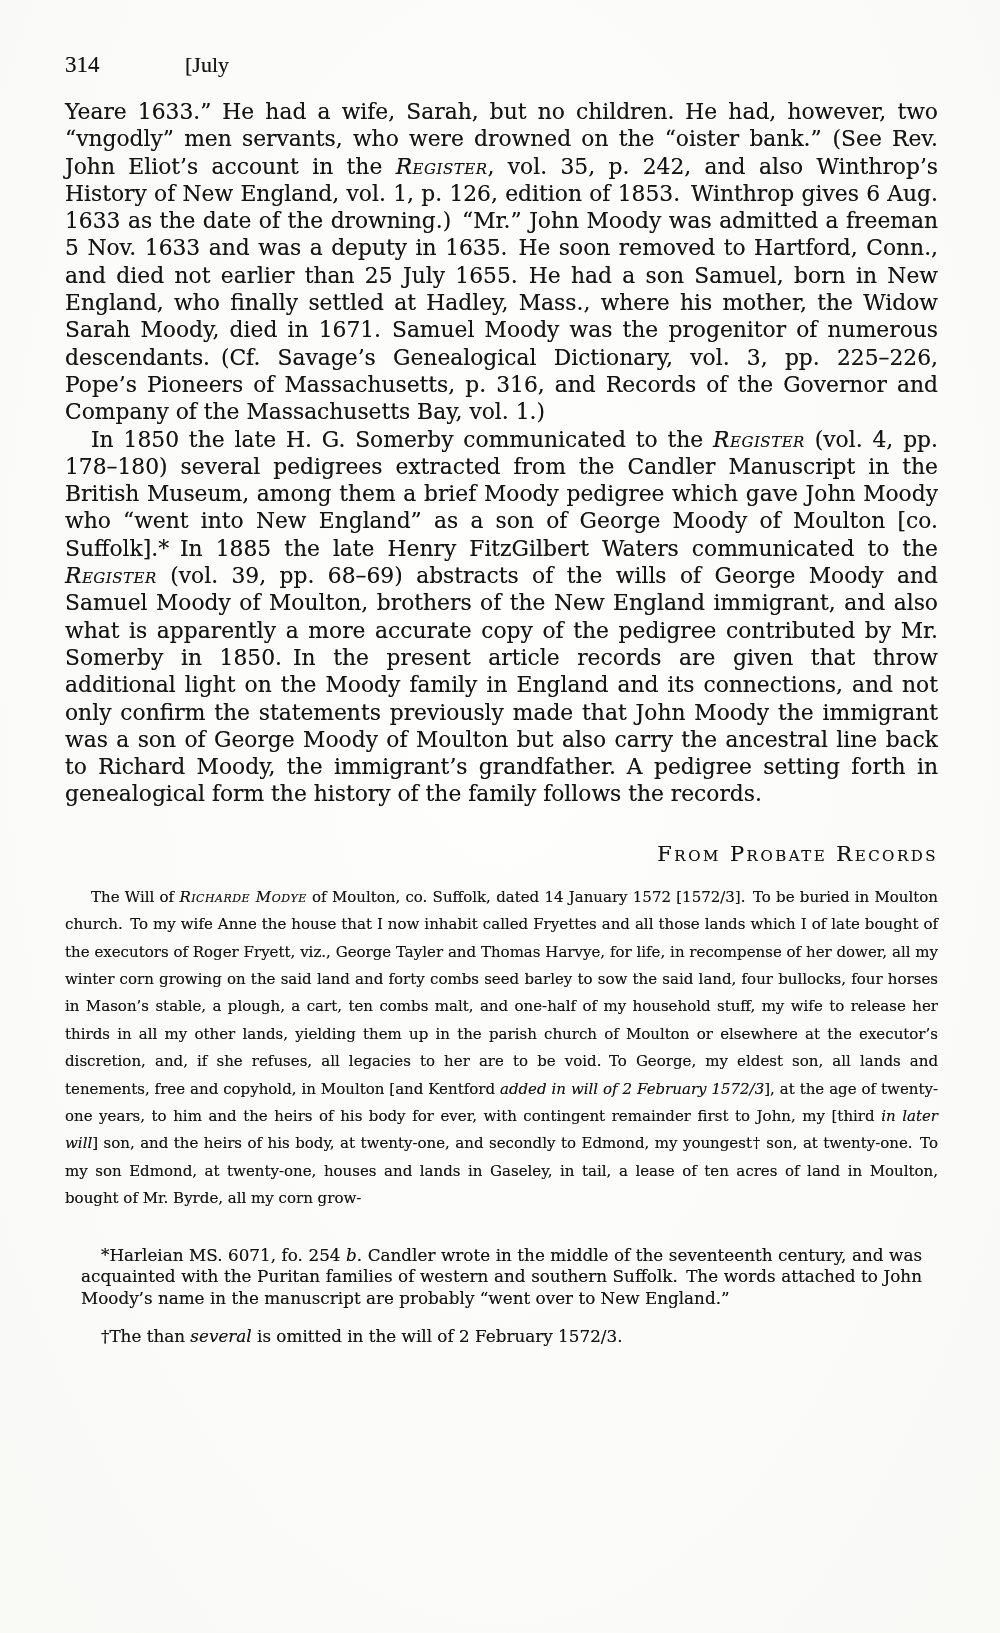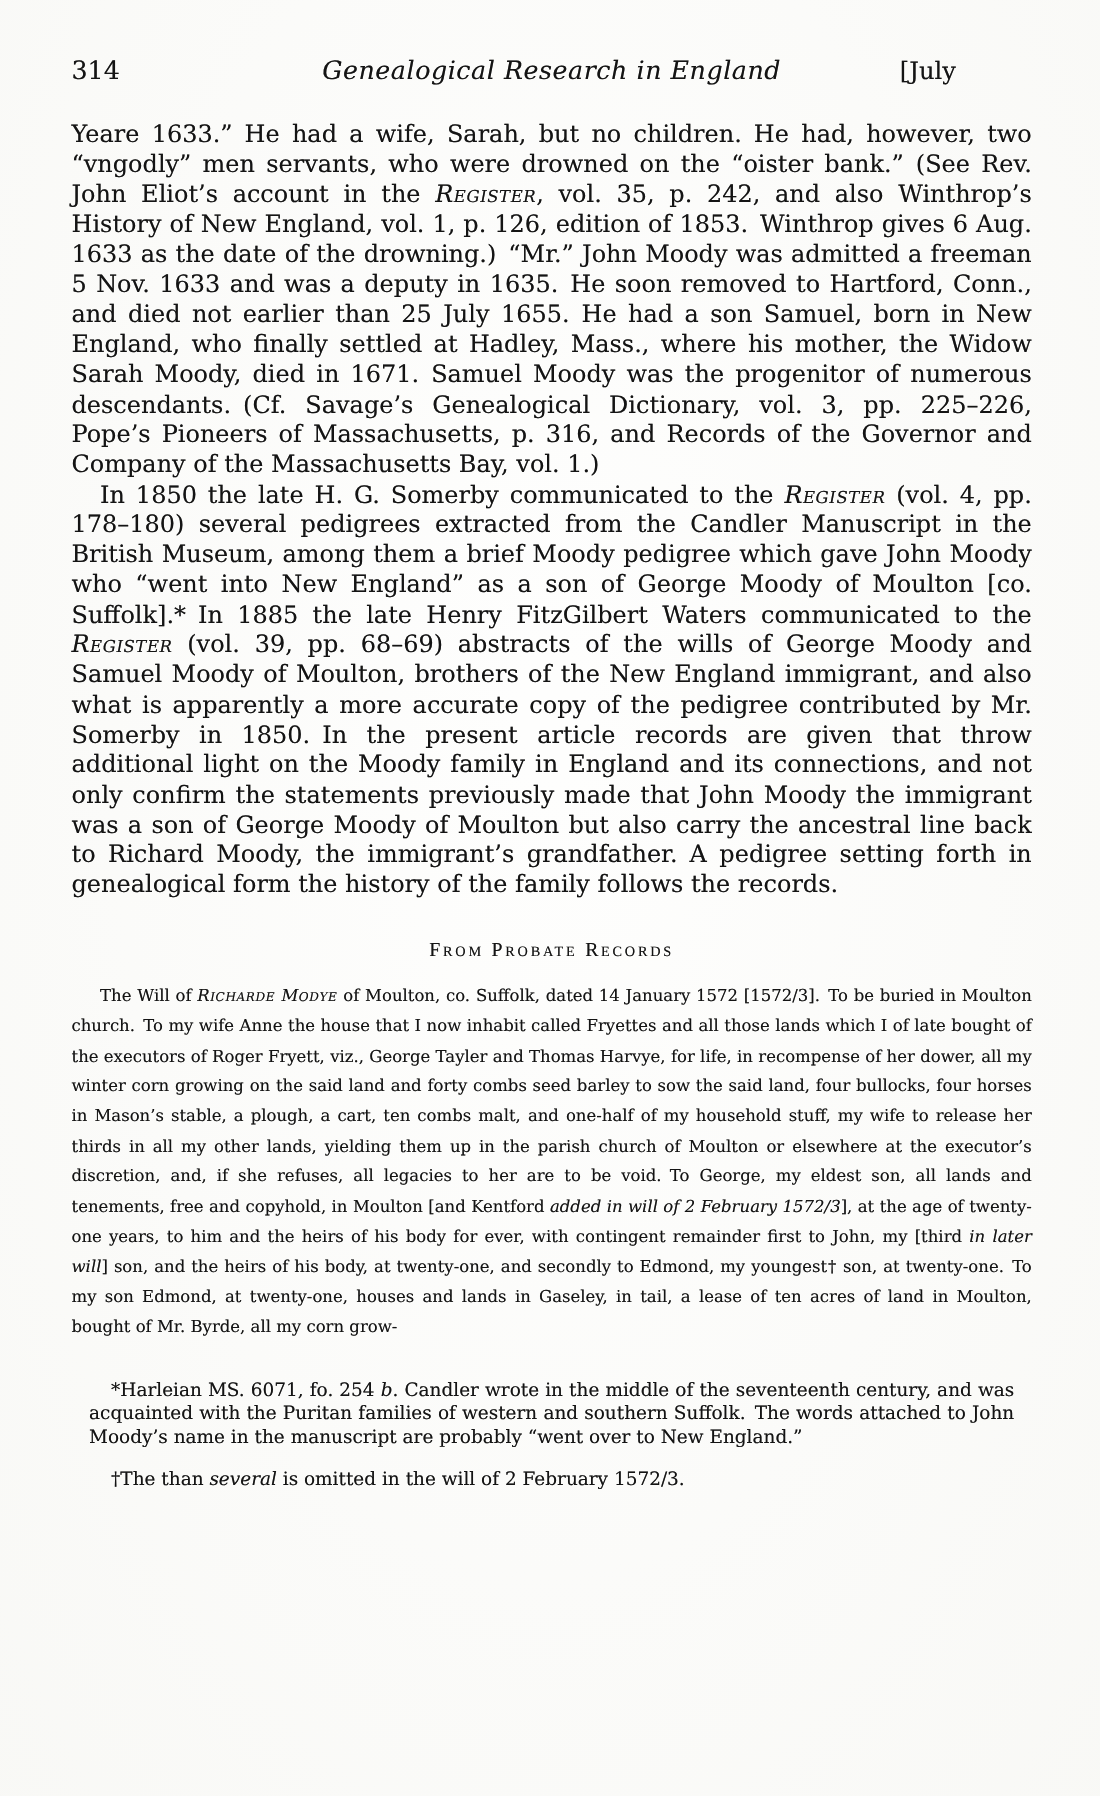--- a/index.html
+++ b/index.html
@@ -17,21 +17,22 @@
     padding: 52px 62px 40px 65px;
     font-family: "DejaVu Serif", "Liberation Serif", serif;
     color: #141414;
     text-shadow: 0 0 0.5px rgba(20,20,20,0.55);
     overflow: hidden;
     position: relative;
   }
   .header {
     display: flex;
     align-items: baseline;
-    margin-bottom: 31px;
+    margin-bottom: 20px;
+    font-family: Liberation Serif, serif;
   }
   .pagenum {
     width: 120px;
     font-size: 23px;
   }
   .running-title {
     flex: 1;
     text-align: center;
     font-style: italic;
     font-size: 23px;
@@ -44,27 +45,26 @@
   .para {
     margin: 0;
     text-align: justify;
   }
   .para.indent { text-indent: 26px; }
   .body-para {
     font-size: 21.8px;
     line-height: 27.3px;
   }
   .section-heading {
-    text-align: center;
+    text-align: right;
     font-weight: normal;
     font-variant: small-caps;
-    font-size: 18px;
+    font-size: 21px;
     letter-spacing: 2.5px;
     margin: 34px 0 18px 0;
-    font-family: Liberation Serif, serif;
   }
   .probate-para {
     font-size: 15px;
     line-height: 27.4px;
   }
   .footnotes {
     margin-top: 32px;
   }
   .footnote {
     margin: 16px;
@@ -76,21 +76,20 @@
   .sc { font-variant: small-caps; letter-spacing: 0.5px; font-style: italic; }
   .it { font-style: italic; }
 </style>
 </head>
 <body>
 
 <div class="page">
 
   <div class="header">
     <span class="pagenum">314</span>
-    <span class="running-title">Genealogical Research in England</span>
     <span class="issue">[July</span>
   </div>
 
   <div>
     <p class="para body-para"><span>Yeare 1633.” He had a wife, Sarah, but no children. He had, however, two “vngodly” men servants, who were drowned on the “oister bank.” (See Rev. John Eliot’s account in the </span><span class="sc">Register</span><span>, vol. 35, p. 242, and also Winthrop’s History of New England, vol. 1, p. 126, edition of 1853. Winthrop gives 6 Aug. 1633 as the date of the drowning.) “Mr.” John Moody was admitted a freeman 5 Nov. 1633 and was a deputy in 1635. He soon removed to Hartford, Conn., and died not earlier than 25 July 1655. He had a son Samuel, born in New England, who finally settled at Hadley, Mass., where his mother, the Widow Sarah Moody, died in 1671. Samuel Moody was the progenitor of numerous descendants. (Cf. Savage’s Genealogical Dictionary, vol. 3, pp. 225–226, Pope’s Pioneers of Massachusetts, p. 316, and Records of the Governor and Company of the Massachusetts Bay, vol. 1.)</span></p>
     <p class="para body-para indent"><span>In 1850 the late H. G. Somerby communicated to the </span><span class="sc">Register</span><span> (vol. 4, pp. 178–180) several pedigrees extracted from the Candler Manuscript in the British Museum, among them a brief Moody pedigree which gave John Moody who “went into New England” as a son of George Moody of Moulton [co. Suffolk].* In 1885 the late Henry FitzGilbert Waters communicated to the </span><span class="sc">Register</span><span> (vol. 39, pp. 68–69) abstracts of the wills of George Moody and Samuel Moody of Moulton, brothers of the New England immigrant, and also what is apparently a more accurate copy of the pedigree contributed by Mr. Somerby in 1850. In the present article records are given that throw additional light on the Moody family in England and its connections, and not only confirm the statements previously made that John Moody the immigrant was a son of George Moody of Moulton but also carry the ancestral line back to Richard Moody, the immigrant’s grandfather. A pedigree setting forth in genealogical form the history of the family follows the records.</span></p>
 
     <h2 class="section-heading">From Probate Records</h2>
 
     <p class="para probate-para indent"><span>The Will of </span><span class="sc">Richarde Modye</span><span> of Moulton, co. Suffolk, dated 14 January 1572 [1572/3]. To be buried in Moulton church. To my wife Anne the house that I now inhabit called Fryettes and all those lands which I of late bought of the executors of Roger Fryett, viz., George Tayler and Thomas Harvye, for life, in recompense of her dower, all my winter corn growing on the said land and forty combs seed barley to sow the said land, four bullocks, four horses in Mason’s stable, a plough, a cart, ten combs malt, and one-half of my household stuff, my wife to release her thirds in all my other lands, yielding them up in the parish church of Moulton or elsewhere at the executor’s discretion, and, if she refuses, all legacies to her are to be void. To George, my eldest son, all lands and tenements, free and copyhold, in Moulton [and Kentford </span><span class="it">added in will of 2 February 1572/3</span><span>], at the age of twenty-one years, to him and the heirs of his body for ever, with contingent remainder first to John, my [third </span><span class="it">in later will</span><span>] son, and the heirs of his body, at twenty-one, and secondly to Edmond, my youngest† son, at twenty-one. To my son Edmond, at twenty-one, houses and lands in Gaseley, in tail, a lease of ten acres of land in Moulton, bought of Mr. Byrde, all my corn grow-</span></p>

